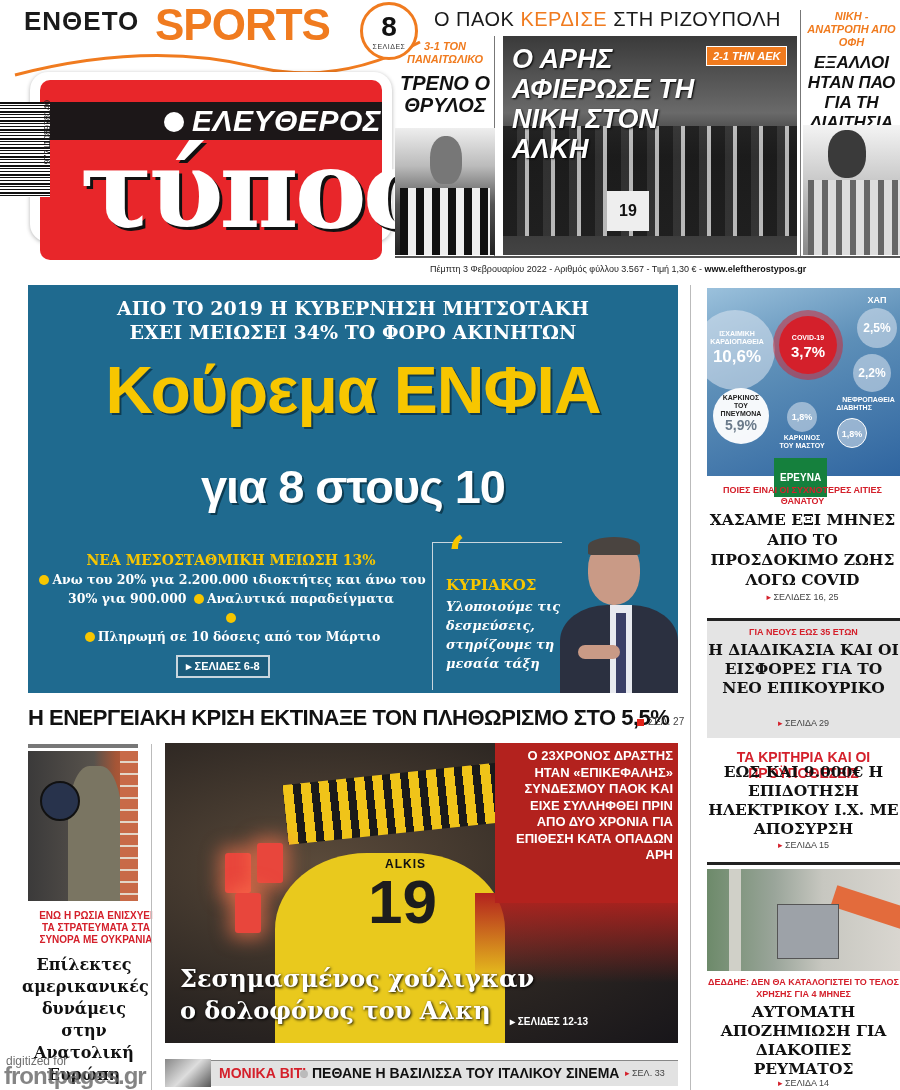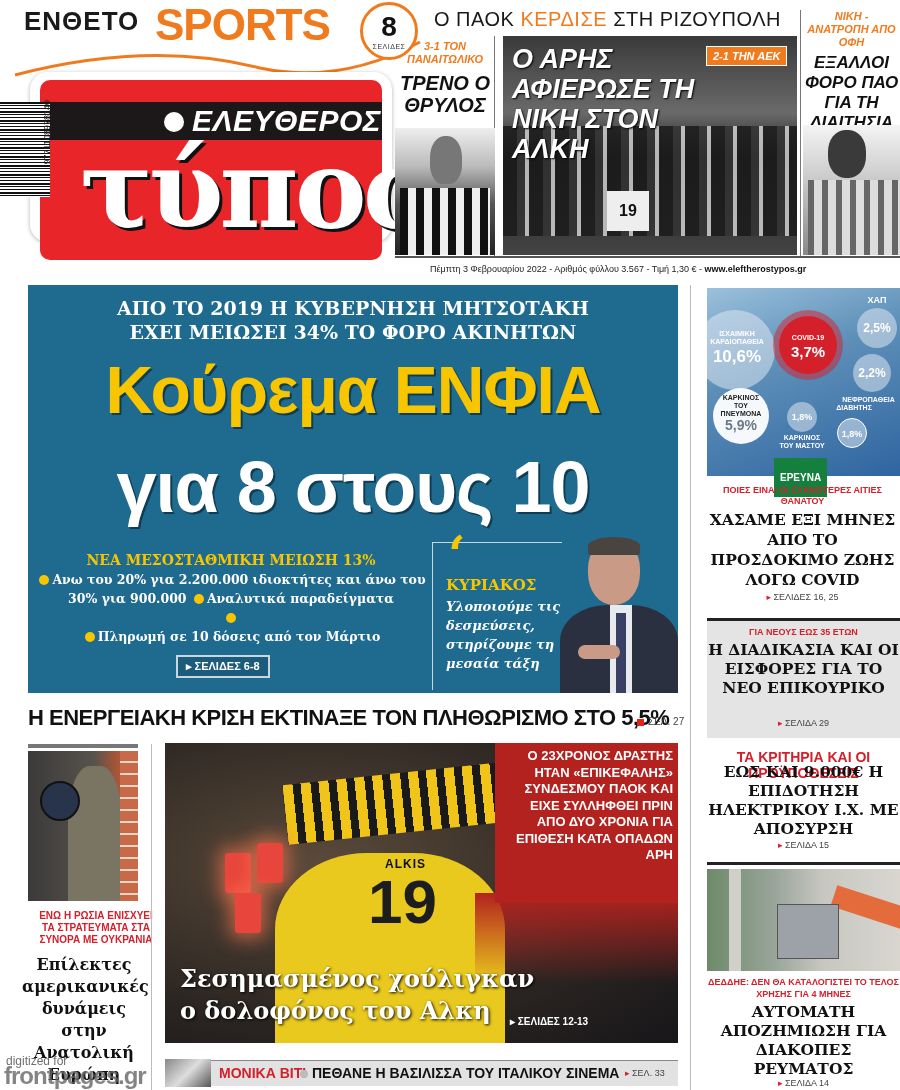--- a/index.html
+++ b/index.html
@@ -45,21 +45,21 @@
   .vline { background: #777; width: 1px; }
 
   #dateline { left: 430px; top: 264px; font-size: 9px; color: #222; white-space: nowrap; }
   #dateline b { color: #111; }
   #hr-top { left: 395px; top: 256px; width: 505px; height: 2px; background: #555; }
 
   
   #main-block { left: 28px; top: 285px; width: 650px; height: 408px; background: #1f6a8f; }
   #main-kicker { left: 28px; top: 296px; width: 650px; text-align: center; color: #fff; font-family: "DejaVu Serif", serif; font-weight: bold; font-size: 19px; line-height: 24px; }
   #main-headline-1 { left: 28px; top: 352px; width: 650px; text-align: center; color: #f7c600; font-size: 66px; font-weight: bold; line-height: 76px; letter-spacing: -1px; text-shadow: 2px 2px 0 #0e3c52; }
-  #main-headline-2 { left: 28px; top: 446px; width: 650px; text-align: center; color: #fff; font-size: 72px; font-weight: bold; line-height: 82px; letter-spacing: -1px; text-shadow: 2px 2px 0 #0e3c52; }
+  #main-headline-2 { left: 28px; top: 446px; width: 650px; text-align: center; color: #fff; font-size: 47px; font-weight: bold; line-height: 82px; letter-spacing: -1px; text-shadow: 2px 2px 0 #0e3c52; }
   #bullets { left: 36px; top: 551px; width: 390px; text-align: center; color: #fff; font-family: "DejaVu Serif", serif; font-weight: bold; font-size: 12.5px; line-height: 19px; }
   #bullets .title { color: #f7c600; font-size: 14px; }
   .ydot { display: inline-block; width: 10px; height: 10px; border-radius: 50%; background: #f7c600; margin: 0 3px; vertical-align: -1px; }
   #pages-btn { left: 176px; top: 655px; border: 2px solid #c9d6de; color: #fff; font-size: 11px; font-weight: bold; padding: 3px 8px; background: #1b5c7c; }
   #quote-box { left: 432px; top: 542px; width: 130px; height: 148px; border-left: 1px solid #c9d6de; border-top: 1px solid #c9d6de; }
   #quote-mark { left: 448px; top: 530px; color: #f7c600; font-family: "DejaVu Serif", serif; font-size: 50px; font-weight: bold; line-height: 50px; }
   #quote-name { left: 446px; top: 576px; color: #f7c600; font-family: "DejaVu Serif", serif; font-size: 15px; font-weight: bold; }
   #quote-text { left: 446px; top: 597px; width: 120px; color: #fff; font-family: "DejaVu Serif", serif; font-style: italic; font-weight: bold; font-size: 13px; line-height: 19px; }
   #pm-photo { left: 560px; top: 535px; width: 118px; height: 158px; overflow: hidden; }
   #pm-photo .head { position: absolute; left: 28px; top: 4px; width: 52px; height: 66px; background: #c99a86; border-radius: 45% 45% 48% 48%; }
@@ -179,21 +179,21 @@
 <div class="abs" id="aris-photo">
   <div class="crowd"></div>
   <div class="shirt">19</div>
 </div>
 <div class="abs" id="aris-title" style="width:190px;">Ο ΑΡΗΣ ΑΦΙΕΡΩΣΕ ΤΗ ΝΙΚΗ ΣΤΟΝ ΑΛΚΗ</div>
 <div class="abs" id="aris-badge">2-1 ΤΗΝ ΑΕΚ</div>
 
 <div class="abs vline" style="left:800px; top:10px; height:246px;"></div>
 <div class="abs" id="ofi">
   <div class="sport-kicker">ΝΙΚΗ - ΑΝΑΤΡΟΠΗ ΑΠΟ ΟΦΗ</div>
-  <div class="sport-title" style="font-size:17px; line-height:20px; margin-top:4px;">ΕΞΑΛΛΟΙ ΦΟΡΟ ΠΑΟ ΓΙΑ ΤΗ ΔΙΑΙΤΗΣΙΑ</div>
+  <div class="sport-title" style="font-size:17px; line-height:20px; margin-top:4px;">ΕΞΑΛΛΟΙ ΗΤΑΝ ΠΑΟ ΓΙΑ ΤΗ ΔΙΑΙΤΗΣΙΑ</div>
   <div class="photo">
     <div class="shirt"></div>
     <div class="head"></div>
   </div>
 </div>
 
 <div class="abs" id="hr-top"></div>
 <div class="abs" id="dateline">
   <span>Πέμπτη 3 Φεβρουαρίου 2022 - Αριθμός φύλλου 3.567  - Τιμή 1,30 € - </span><b>www.eleftherostypos.gr</b>
 </div>

